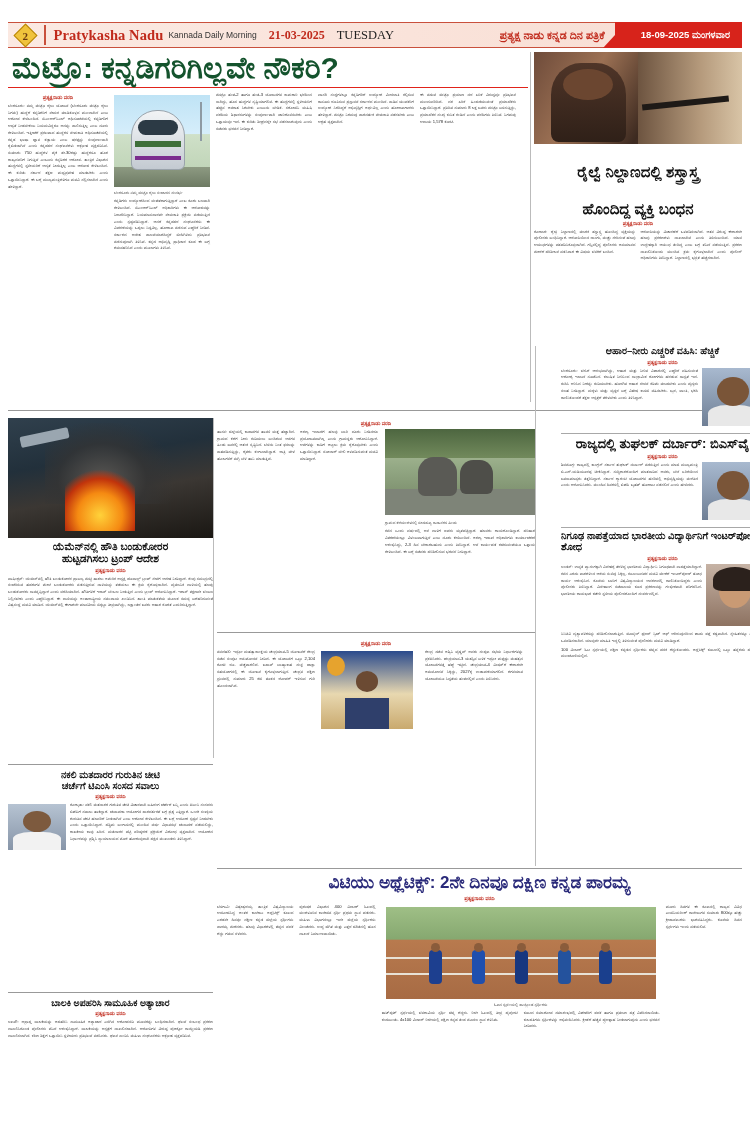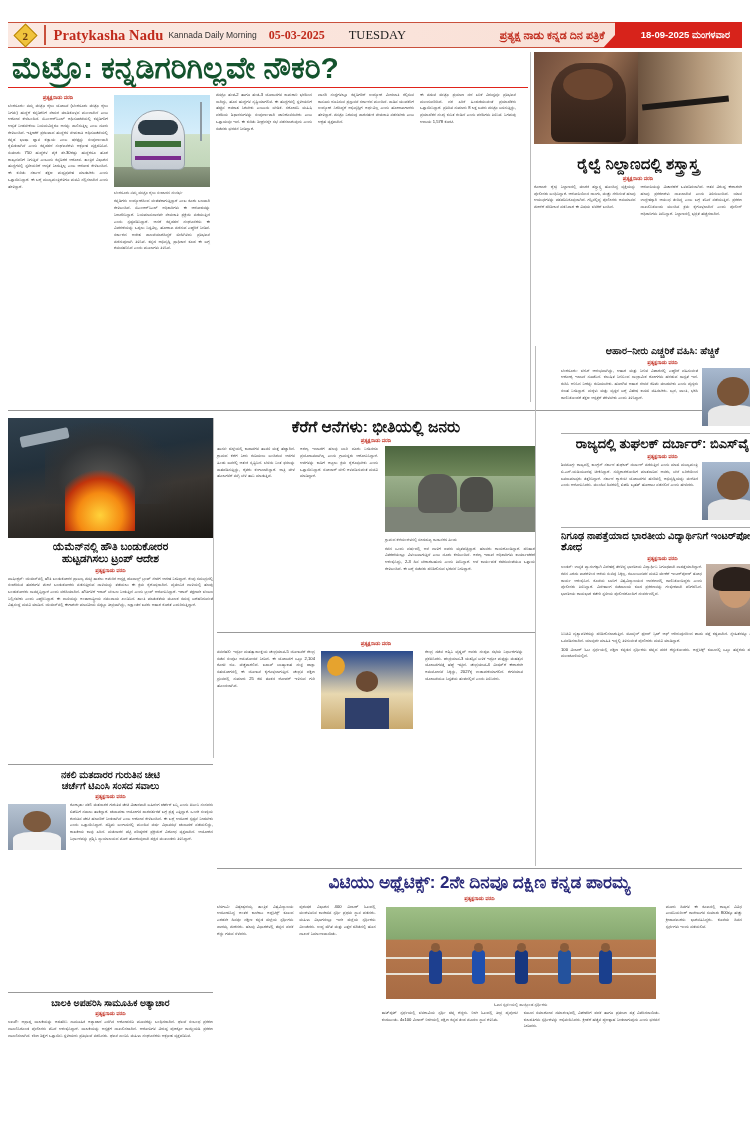--- a/index.html
+++ b/index.html
@@ -37,21 +37,21 @@
     font-family:"Liberation Serif", serif; font-weight:bold; font-size:14.5px;
     color:#c02a1c; letter-spacing:0.1px; white-space:nowrap;text-align:center;
   }
   .mast-sub { font-size:8.5px; color:#333; margin-left:5px; white-space:nowrap; }
   .mast-date {
     font-family:"Liberation Serif", serif; font-weight:bold; font-size:12px;
     color:#c02a1c; margin-left:12px; white-space:nowrap;
   }
   .mast-day {
     font-family:"Liberation Serif", serif; font-size:12.5px; color:#222;
-    margin-left:24px; white-space:nowrap;
+    margin-left:12px; white-space:nowrap;
   }
   .mast-kn {
     margin-left:auto; font-size:11px; color:#c02a1c; font-weight:bold; white-space:nowrap;
   }
   .mast-redbox {
     margin-left:10px; height:26px; background:#d7231b; color:#fff;
     display:flex; align-items:center; padding:0 12px 0 26px; font-size:9.5px; font-weight:bold;
     position:relative; white-space:nowrap;
   }
   .mast-redbox:before {
@@ -133,21 +133,21 @@
     background:#6b4630; border-radius:50%;
   }
   .tr-photo .wall {
     position:absolute; right:0; top:0; width:50%; height:100%;
     background:linear-gradient(90deg,#6d5440,#b59a7c 60%,#d8c4a6);
   }
   .tr-photo .gun {
     position:absolute; right:6%; top:52%; width:42%; height:7%;
     background:#1e1a17; transform:rotate(-6deg);
   }
-  .tr-head { font-size:15px; text-align:center; margin-top:12px; }
+  .tr-head { font-size:15px; text-align:center; margin-top:20px; }
   .tr-sub-cols { display:flex; gap:5px; margin-top:2px; }
   .tr-sub-cols > div { flex:1; }
 
   .yemen { position:absolute; left:8px; top:418px; width:205px; }
   .yemen-photo {
     width:100%; height:120px;
     background:linear-gradient(170deg,#30404d 0%,#22303b 35%,#3b3733 60%,#1a1713 100%);
     position:relative; overflow:hidden;
   }
   .yemen-photo .fire {
@@ -242,21 +242,21 @@
 
   <div class="masthead">
     <div class="mast-badge">
       <div class="diamond">
         <span>2</span>
       </div>
     </div>
     <div class="mast-rule"></div>
     <div class="mast-name">Pratykasha Nadu</div>
     <div class="mast-sub">Kannada Daily Morning</div>
-    <div class="mast-date">05-03-2025</div>
+    <div class="mast-date">21-03-2025</div>
     <div class="mast-day">TUESDAY</div>
     <div class="mast-kn">ಪ್ರತ್ಯಕ್ಷ ನಾಡು ಕನ್ನಡ ದಿನ ಪತ್ರಿಕೆ</div>
     <div class="mast-redbox">18-09-2025 ಮಂಗಳವಾರ</div>
   </div>
 
   <div class="lead">
     <div class="hl-red lead-head">ಮೆಟ್ರೊ: ಕನ್ನಡಿಗರಿಗಿಲ್ಲವೇ ನೌಕರಿ?</div>
     <div class="lead-rule"></div>
     <div class="lead-cols">
       <div class="lc w1">
@@ -289,20 +289,21 @@
   <div class="vline" style="left:530px; top:52px; height:350px;"></div>
 
   <div class="tr">
     <div class="tr-photo">
       <div class="wall"></div>
       <div class="man"></div>
       <div class="face"></div>
       <div class="gun"></div>
     </div>
     <div class="hl-black tr-head">ರೈಲ್ವೆ ನಿಲ್ದಾಣದಲ್ಲಿ ಶಸ್ತ್ರಾಸ್ತ್ರ</div>
+    <div class="hl-black tr-head">ಹೊಂದಿದ್ದ ವ್ಯಕ್ತಿ ಬಂಧನ</div>
     <div class="byline">ಪ್ರತ್ಯಕ್ಷನಾಡು ವರದಿ</div>
     <div class="tr-sub-cols">
       <div class="body-txt">ಕೋಲಾರ: ರೈಲ್ವೆ ನಿಲ್ದಾಣದಲ್ಲಿ ಮಾರಕ ಶಸ್ತ್ರಾಸ್ತ್ರ ಹೊಂದಿದ್ದ ವ್ಯಕ್ತಿಯನ್ನು ಪೊಲೀಸರು ಬಂಧಿಸಿದ್ದಾರೆ. ಆರೋಪಿಯಿಂದ ಲಾಂಗು, ಮಚ್ಚು ಸೇರಿದಂತೆ ಹಲವು ಆಯುಧಗಳನ್ನು ವಶಪಡಿಸಿಕೊಳ್ಳಲಾಗಿದೆ. ಗಸ್ತಿನಲ್ಲಿದ್ದ ಪೊಲೀಸರು ಅನುಮಾನದ ಮೇರೆಗೆ ಪರಿಶೀಲನೆ ನಡೆಸಿದಾಗ ಈ ವಿಷಯ ಬೆಳಕಿಗೆ ಬಂದಿದೆ.</div>
       <div class="body-txt">ಆರೋಪಿಯನ್ನು ವಿಚಾರಣೆಗೆ ಒಳಪಡಿಸಲಾಗಿದೆ. ಆತನ ವಿರುದ್ಧ ಈಗಾಗಲೇ ಹಲವು ಪ್ರಕರಣಗಳು ದಾಖಲಾಗಿವೆ ಎಂದು ತಿಳಿದುಬಂದಿದೆ. ಯಾವ ಉದ್ದೇಶಕ್ಕಾಗಿ ಆಯುಧ ತಂದಿದ್ದ ಎಂಬ ಬಗ್ಗೆ ತನಿಖೆ ನಡೆಯುತ್ತಿದೆ. ಪ್ರಕರಣ ದಾಖಲಿಸಿಕೊಂಡು ಮುಂದಿನ ಕ್ರಮ ಕೈಗೊಳ್ಳಲಾಗಿದೆ ಎಂದು ಪೊಲೀಸ್ ಅಧಿಕಾರಿಗಳು ತಿಳಿಸಿದ್ದಾರೆ. ನಿಲ್ದಾಣದಲ್ಲಿ ಭದ್ರತೆ ಹೆಚ್ಚಿಸಲಾಗಿದೆ.</div>
     </div>
   </div>
 
   <div class="hline" style="left:8px; top:410px; width:734px;"></div>
 
   <div class="yemen">
@@ -313,21 +314,20 @@
     </div>
     <div class="hl-black mt3" style="font-size:10.5px;text-align:center;">ಯೆಮೆನ್‌ನಲ್ಲಿ ಹೌತಿ ಬಂಡುಕೋರರ</div>
     <div class="hl-black" style="font-size:10.5px;text-align:center;">ಹುಟ್ಟಡಗಿಸಲು ಟ್ರಂಪ್ ಆದೇಶ</div>
     <div class="byline">ಪ್ರತ್ಯಕ್ಷನಾಡು ವರದಿ</div>
     <div class="body-txt">ವಾಷಿಂಗ್ಟನ್: ಯೆಮೆನ್‌ನಲ್ಲಿ ಹೌತಿ ಬಂಡುಕೋರರ ಪ್ರಾಬಲ್ಯ ಮೆಟ್ಟಿ ಹಾಕಲು ಅಮೆರಿಕ ಅಧ್ಯಕ್ಷ ಡೊನಾಲ್ಡ್ ಟ್ರಂಪ್ ಸೇನೆಗೆ ಆದೇಶ ನೀಡಿದ್ದಾರೆ. ಕೆಂಪು ಸಮುದ್ರದಲ್ಲಿ ಸಂಚರಿಸುವ ಹಡಗುಗಳ ಮೇಲೆ ಬಂಡುಕೋರರು ನಡೆಸುತ್ತಿರುವ ದಾಳಿಯನ್ನು ತಡೆಯಲು ಈ ಕ್ರಮ ಕೈಗೊಳ್ಳಲಾಗಿದೆ. ವೈಮಾನಿಕ ದಾಳಿಯಲ್ಲಿ ಹಲವು ಬಂಡುಕೋರರು ಸಾವನ್ನಪ್ಪಿದ್ದಾರೆ ಎಂದು ವರದಿಯಾಗಿದೆ. ಹೌತಿಗಳಿಗೆ ಇರಾನ್ ಬೆಂಬಲ ನೀಡುತ್ತಿದೆ ಎಂದು ಟ್ರಂಪ್ ಆರೋಪಿಸಿದ್ದಾರೆ. ಇರಾನ್ ತಕ್ಷಣವೇ ಬೆಂಬಲ ನಿಲ್ಲಿಸಬೇಕು ಎಂದು ಎಚ್ಚರಿಸಿದ್ದಾರೆ. ಈ ದಾಳಿಯನ್ನು ಅಂತಾರಾಷ್ಟ್ರೀಯ ಸಮುದಾಯ ಖಂಡಿಸಿದೆ. ಶಾಂತಿ ಮಾತುಕತೆಯ ಮೂಲಕ ಸಮಸ್ಯೆ ಬಗೆಹರಿಸುವಂತೆ ವಿಶ್ವಸಂಸ್ಥೆ ಮನವಿ ಮಾಡಿದೆ. ಯೆಮೆನ್‌ನಲ್ಲಿ ಈಗಾಗಲೇ ಮಾನವೀಯ ಬಿಕ್ಕಟ್ಟು ತೀವ್ರವಾಗಿದ್ದು, ಲಕ್ಷಾಂತರ ಜನರು ಆಹಾರ ಕೊರತೆ ಎದುರಿಸುತ್ತಿದ್ದಾರೆ.</div>
   </div>
 
   <div class="vline" style="left:213px; top:418px; height:340px;"></div>
 
   <div class="elephant">
-    <div class="hl-black ele-head">ಕೆರೆಗೆ ಆನೆಗಳು: ಭೀತಿಯಲ್ಲಿ ಜನರು</div>
     <div class="byline">ಪ್ರತ್ಯಕ್ಷನಾಡು ವರದಿ</div>
     <div class="clearfix">
       <div class="ele-photo">
         <div class="tree"></div>
         <div class="road"></div>
         <div class="e1"></div>
         <div class="e2"></div>
       </div>
       <div style="display:flex;gap:5px;">
         <div class="body-txt" style="width:78px;">ಹಾಸನ: ಜಿಲ್ಲೆಯಲ್ಲಿ ಕಾಡಾನೆಗಳ ಹಾವಳಿ ಮತ್ತೆ ಹೆಚ್ಚಾಗಿದೆ. ಗ್ರಾಮದ ಕೆರೆಗೆ ನೀರು ಕುಡಿಯಲು ಬಂದಿರುವ ಆನೆಗಳ ಹಿಂಡು ಜನರಲ್ಲಿ ಆತಂಕ ಸೃಷ್ಟಿಸಿದೆ. ಬೆಳೆದು ನಿಂತ ಫಸಲನ್ನು ನಾಶಪಡಿಸುತ್ತಿದ್ದು, ರೈತರು ಕಂಗಾಲಾಗಿದ್ದಾರೆ. ರಾತ್ರಿ ವೇಳೆ ಹೊಲಗಳಿಗೆ ನುಗ್ಗಿ ಬೆಳೆ ಹಾನಿ ಮಾಡುತ್ತಿವೆ.</div>

